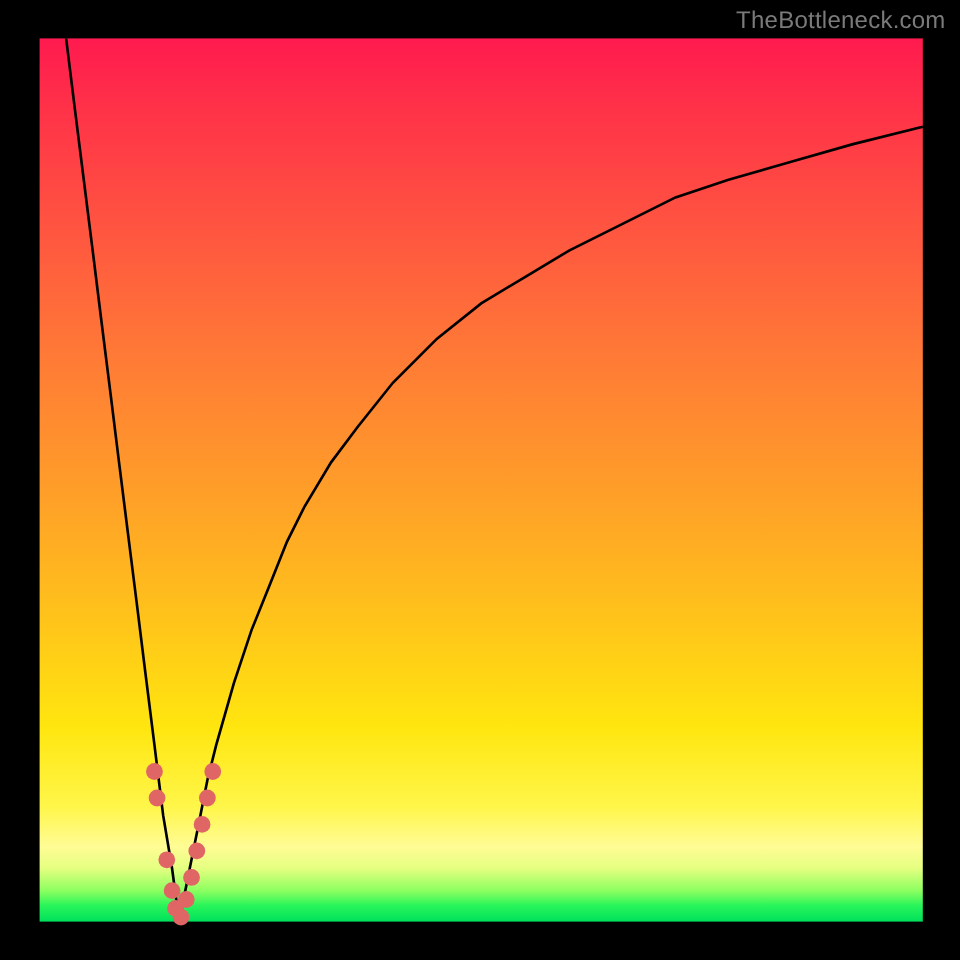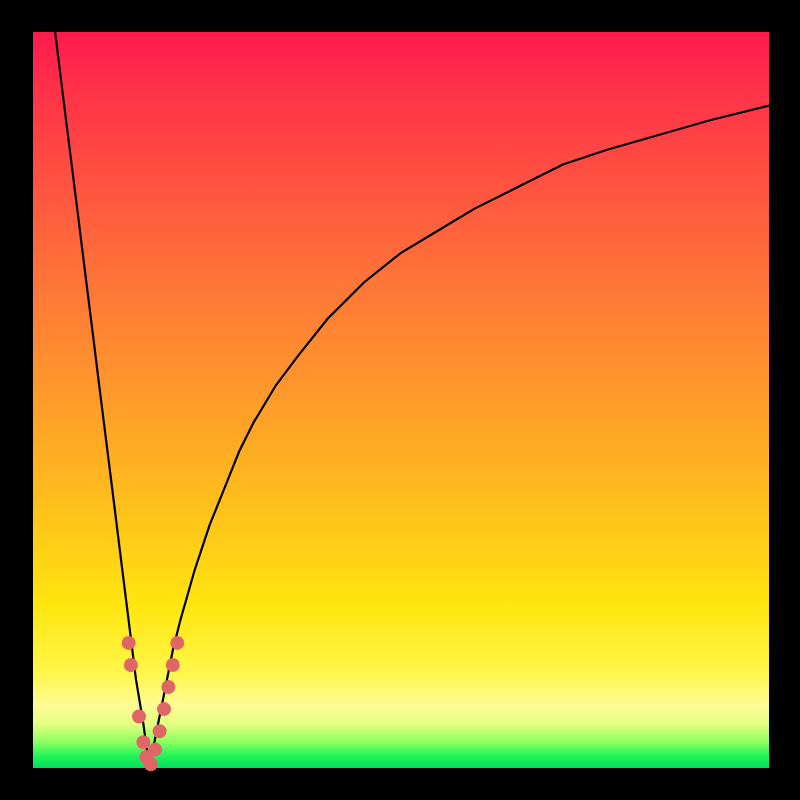--- a/index.html
+++ b/index.html
@@ -76,13 +76,14 @@
         <circle cx="150.8" cy="764.3" r="7" fill="#e06666"></circle>
         <circle cx="155.2" cy="749.6" r="7" fill="#e06666"></circle>
         <circle cx="159.6" cy="731.2" r="7" fill="#e06666"></circle>
         <circle cx="164.0" cy="709.1" r="7" fill="#e06666"></circle>
         <circle cx="168.4" cy="687.0" r="7" fill="#e06666"></circle>
         <circle cx="172.8" cy="665.0" r="7" fill="#e06666"></circle>
         <circle cx="177.3" cy="642.9" r="7" fill="#e06666"></circle>
       </g>
   </svg>
 
+  <div class="watermark">TheBottleneck.com</div>
 </div>
 
 </body></html>

